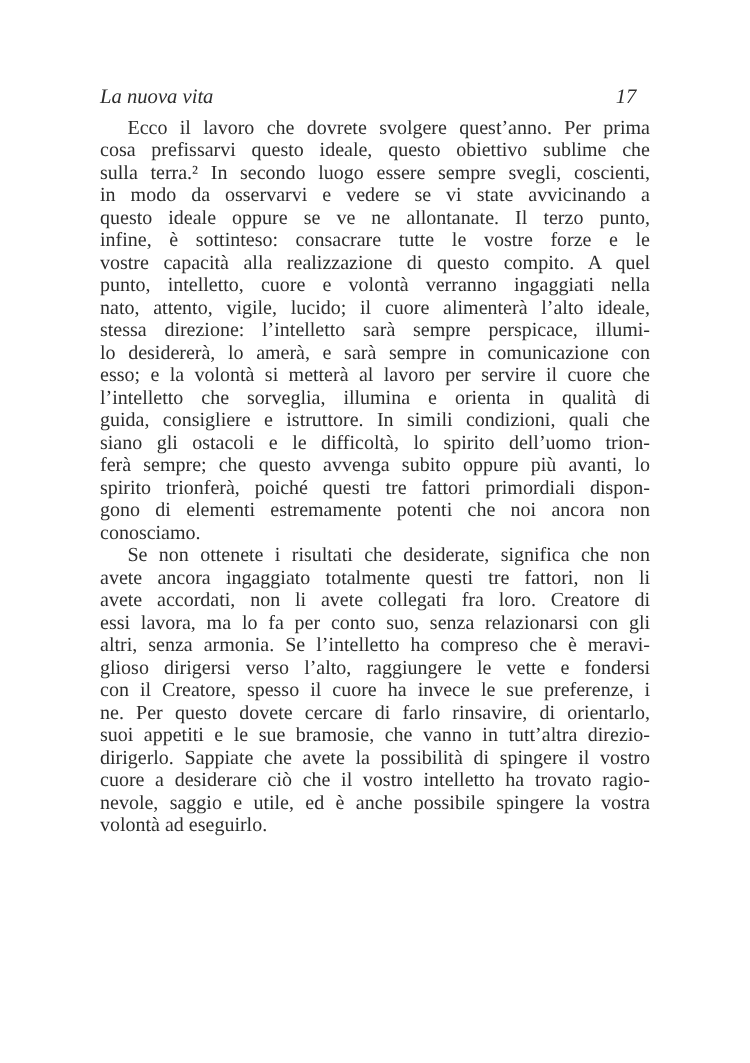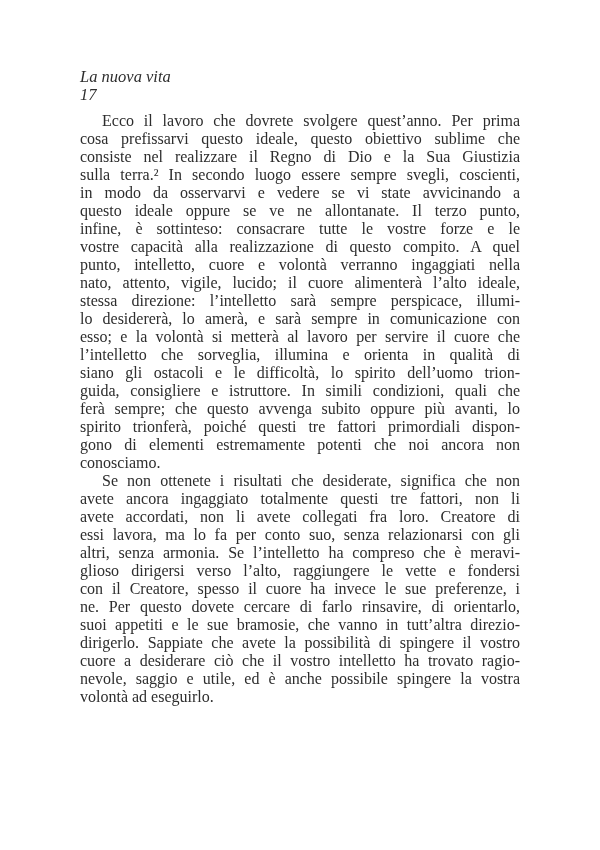--- a/index.html
+++ b/index.html
@@ -18,21 +18,20 @@
     overflow: hidden;
   }
   .page-header {
     display: flex;
     justify-content: space-between;
     align-items: baseline;
     width: 440px;
     font-style: italic;
     font-size: 16.5px;
     line-height: 18px;
-    flex-direction: column;
   }
   .page-number {
     padding-right: 11px;
   }
   .text-column {
     margin-top: 8px;
     width: 440px;
     font-size: 16px;
   }
   .paragraph {
@@ -56,34 +55,33 @@
 
 <div class="page">
   <div class="page-header">
     <span class="running-title">La nuova vita</span>
     <span class="page-number">17</span>
   </div>
   <div class="text-column" id="text-column">
       <div class="paragraph">
         <div class="text-line first-line">Ecco il lavoro che dovrete svolgere quest’anno. Per prima</div>
         <div class="text-line">cosa prefissarvi questo ideale, questo obiettivo sublime che</div>
-        <div class="text-line">consiste nel realizzare il Regno di Dio e la Sua Giustizia</div>
         <div class="text-line">sulla terra.² In secondo luogo essere sempre svegli, coscienti,</div>
         <div class="text-line">in modo da osservarvi e vedere se vi state avvicinando a</div>
         <div class="text-line">questo ideale oppure se ve ne allontanate. Il terzo punto,</div>
         <div class="text-line">infine, è sottinteso: consacrare tutte le vostre forze e le</div>
         <div class="text-line">vostre capacità alla realizzazione di questo compito. A quel</div>
         <div class="text-line">punto, intelletto, cuore e volontà verranno ingaggiati nella</div>
         <div class="text-line">nato, attento, vigile, lucido; il cuore alimenterà l’alto ideale,</div>
         <div class="text-line">stessa direzione: l’intelletto sarà sempre perspicace, illumi-</div>
         <div class="text-line">lo desidererà, lo amerà, e sarà sempre in comunicazione con</div>
         <div class="text-line">esso; e la volontà si metterà al lavoro per servire il cuore che</div>
         <div class="text-line">l’intelletto che sorveglia, illumina e orienta in qualità di</div>
+        <div class="text-line">guida, consigliere e istruttore. In simili condizioni, quali che</div>
         <div class="text-line">siano gli ostacoli e le difficoltà, lo spirito dell’uomo trion-</div>
-        <div class="text-line">guida, consigliere e istruttore. In simili condizioni, quali che</div>
         <div class="text-line">ferà sempre; che questo avvenga subito oppure più avanti, lo</div>
         <div class="text-line">spirito trionferà, poiché questi tre fattori primordiali dispon-</div>
         <div class="text-line">gono di elementi estremamente potenti che noi ancora non</div>
         <div class="text-line last-line">conosciamo.</div>
       </div>
       <div class="paragraph">
         <div class="text-line first-line">Se non ottenete i risultati che desiderate, significa che non</div>
         <div class="text-line">avete ancora ingaggiato totalmente questi tre fattori, non li</div>
         <div class="text-line">avete accordati, non li avete collegati fra loro. Creatore di</div>
         <div class="text-line">essi lavora, ma lo fa per conto suo, senza relazionarsi con gli</div>

